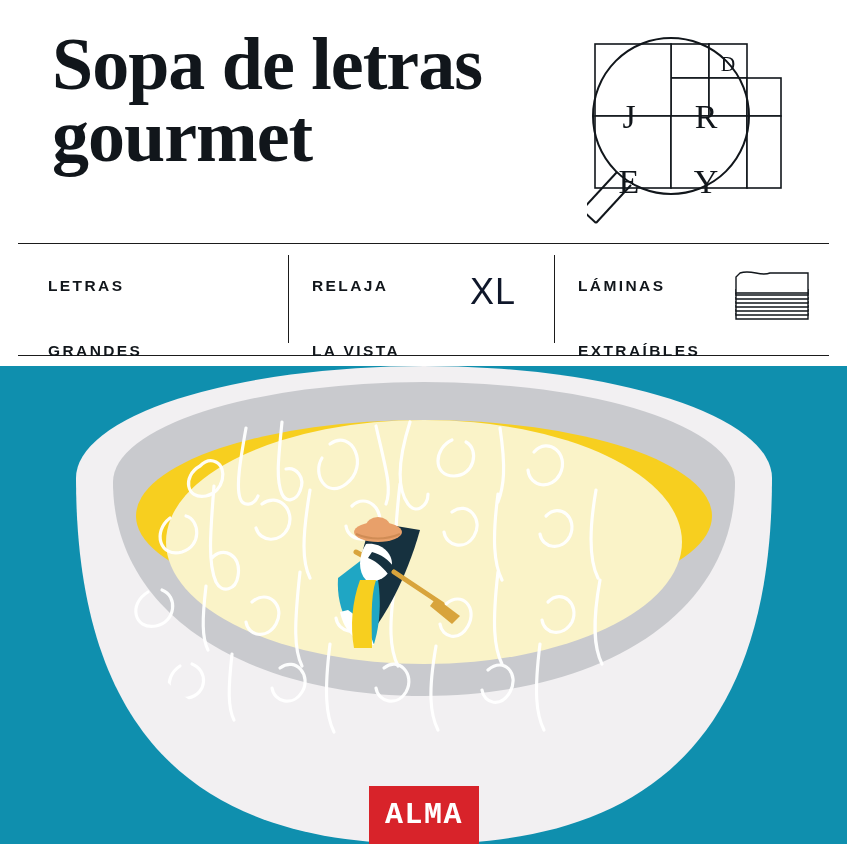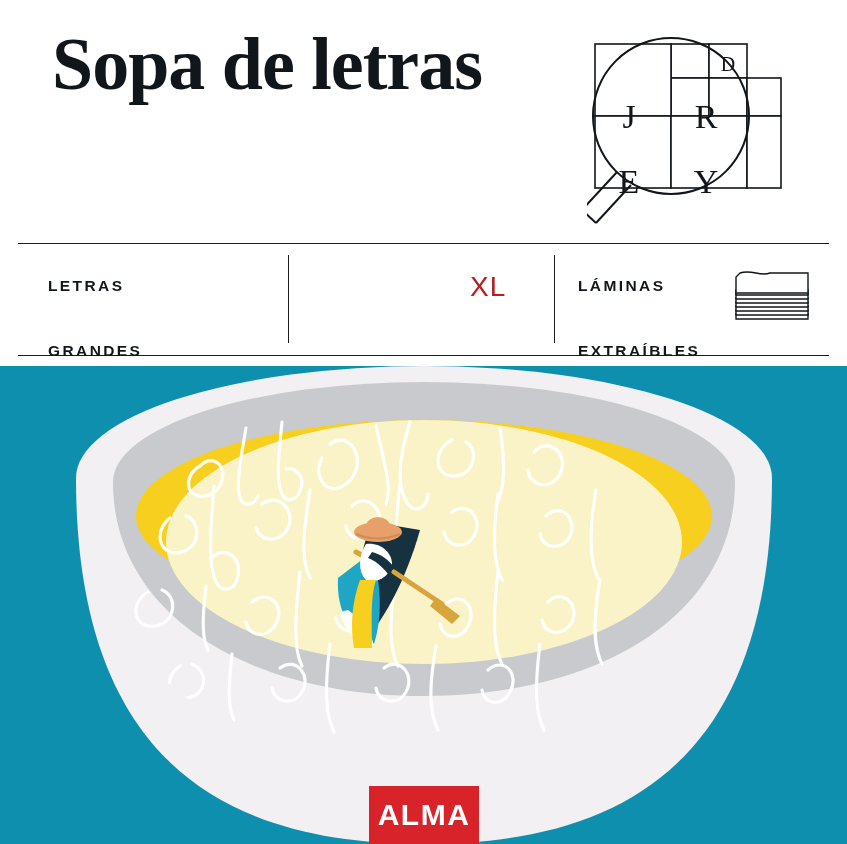--- a/index.html
+++ b/index.html
@@ -103,23 +103,23 @@
   .feat .l2 { display: block; margin-top: 40px; }
   .feat-1 { left: 48px; }
   .feat-2 { left: 312px; }
   .feat-3 { left: 578px; }
 
   .xl {
     position: absolute;
     left: 470px;
     top: 28px;
     font-family: "Liberation Sans", sans-serif;
-    font-size: 28px;
+    font-size: 36px;
     letter-spacing: 1px;
-    color: #b91c1c;
+    color: #0f172a;
     font-weight: 400;
   }
   .sheets-icon {
     position: absolute;
     left: 730px;
     top: 24px;
     width: 96px;
     height: 64px;
   }
 
@@ -142,35 +142,36 @@
     top: 786px;
     width: 110px;
     height: 58px;
     background: #d8232a;
     display: flex;
     align-items: center;
     justify-content: center;
   }
   .alma-text {
     color: #ffffff;
-    font-family: Liberation Sans, sans-serif;
+    font-family: Liberation Mono, monospace;
     font-weight: bold;
     font-size: 30px;
     letter-spacing: 1.5px;
   }
 </style>
 </head>
 <body>
 
 <div class="cover">
 
   <div class="top-area">
 
     <div class="title-block">
       <div class="title-line">Sopa de letras</div>
+      <div class="title-line">gourmet</div>
     </div>
 
     <div class="logo">
       <svg width="240" height="215" viewBox="0 0 240 215" fill="none" xmlns="http://www.w3.org/2000/svg">
 
         <rect x="84" y="26" width="38" height="34" stroke="#11161b" stroke-width="1.6" fill="#ffffff"></rect>
         <rect x="122" y="26" width="38" height="34" stroke="#11161b" stroke-width="1.6" fill="#ffffff"></rect>
         <rect x="84" y="60" width="38" height="38" stroke="#11161b" stroke-width="1.6" fill="#ffffff"></rect>
         <rect x="122" y="60" width="38" height="38" stroke="#11161b" stroke-width="1.6" fill="#ffffff"></rect>
 
@@ -200,20 +201,24 @@
     <div class="strip-top-rule"></div>
     <div class="strip-bot-rule"></div>
     <div class="vdiv v1"></div>
     <div class="vdiv v2"></div>
 
     <div class="feat feat-1">
       <span>LETRAS</span>
       <span class="l2">GRANDES</span>
     </div>
 
+    <div class="feat feat-2">
+      <span>RELAJA</span>
+      <span class="l2">LA VISTA</span>
+    </div>
 
     <div class="xl">XL</div>
 
     <div class="feat feat-3">
       <span>LÁMINAS</span>
       <span class="l2">EXTRAÍBLES</span>
     </div>
 
     <div class="sheets-icon">
       <svg width="96" height="64" viewBox="0 0 96 64" fill="none" xmlns="http://www.w3.org/2000/svg">

